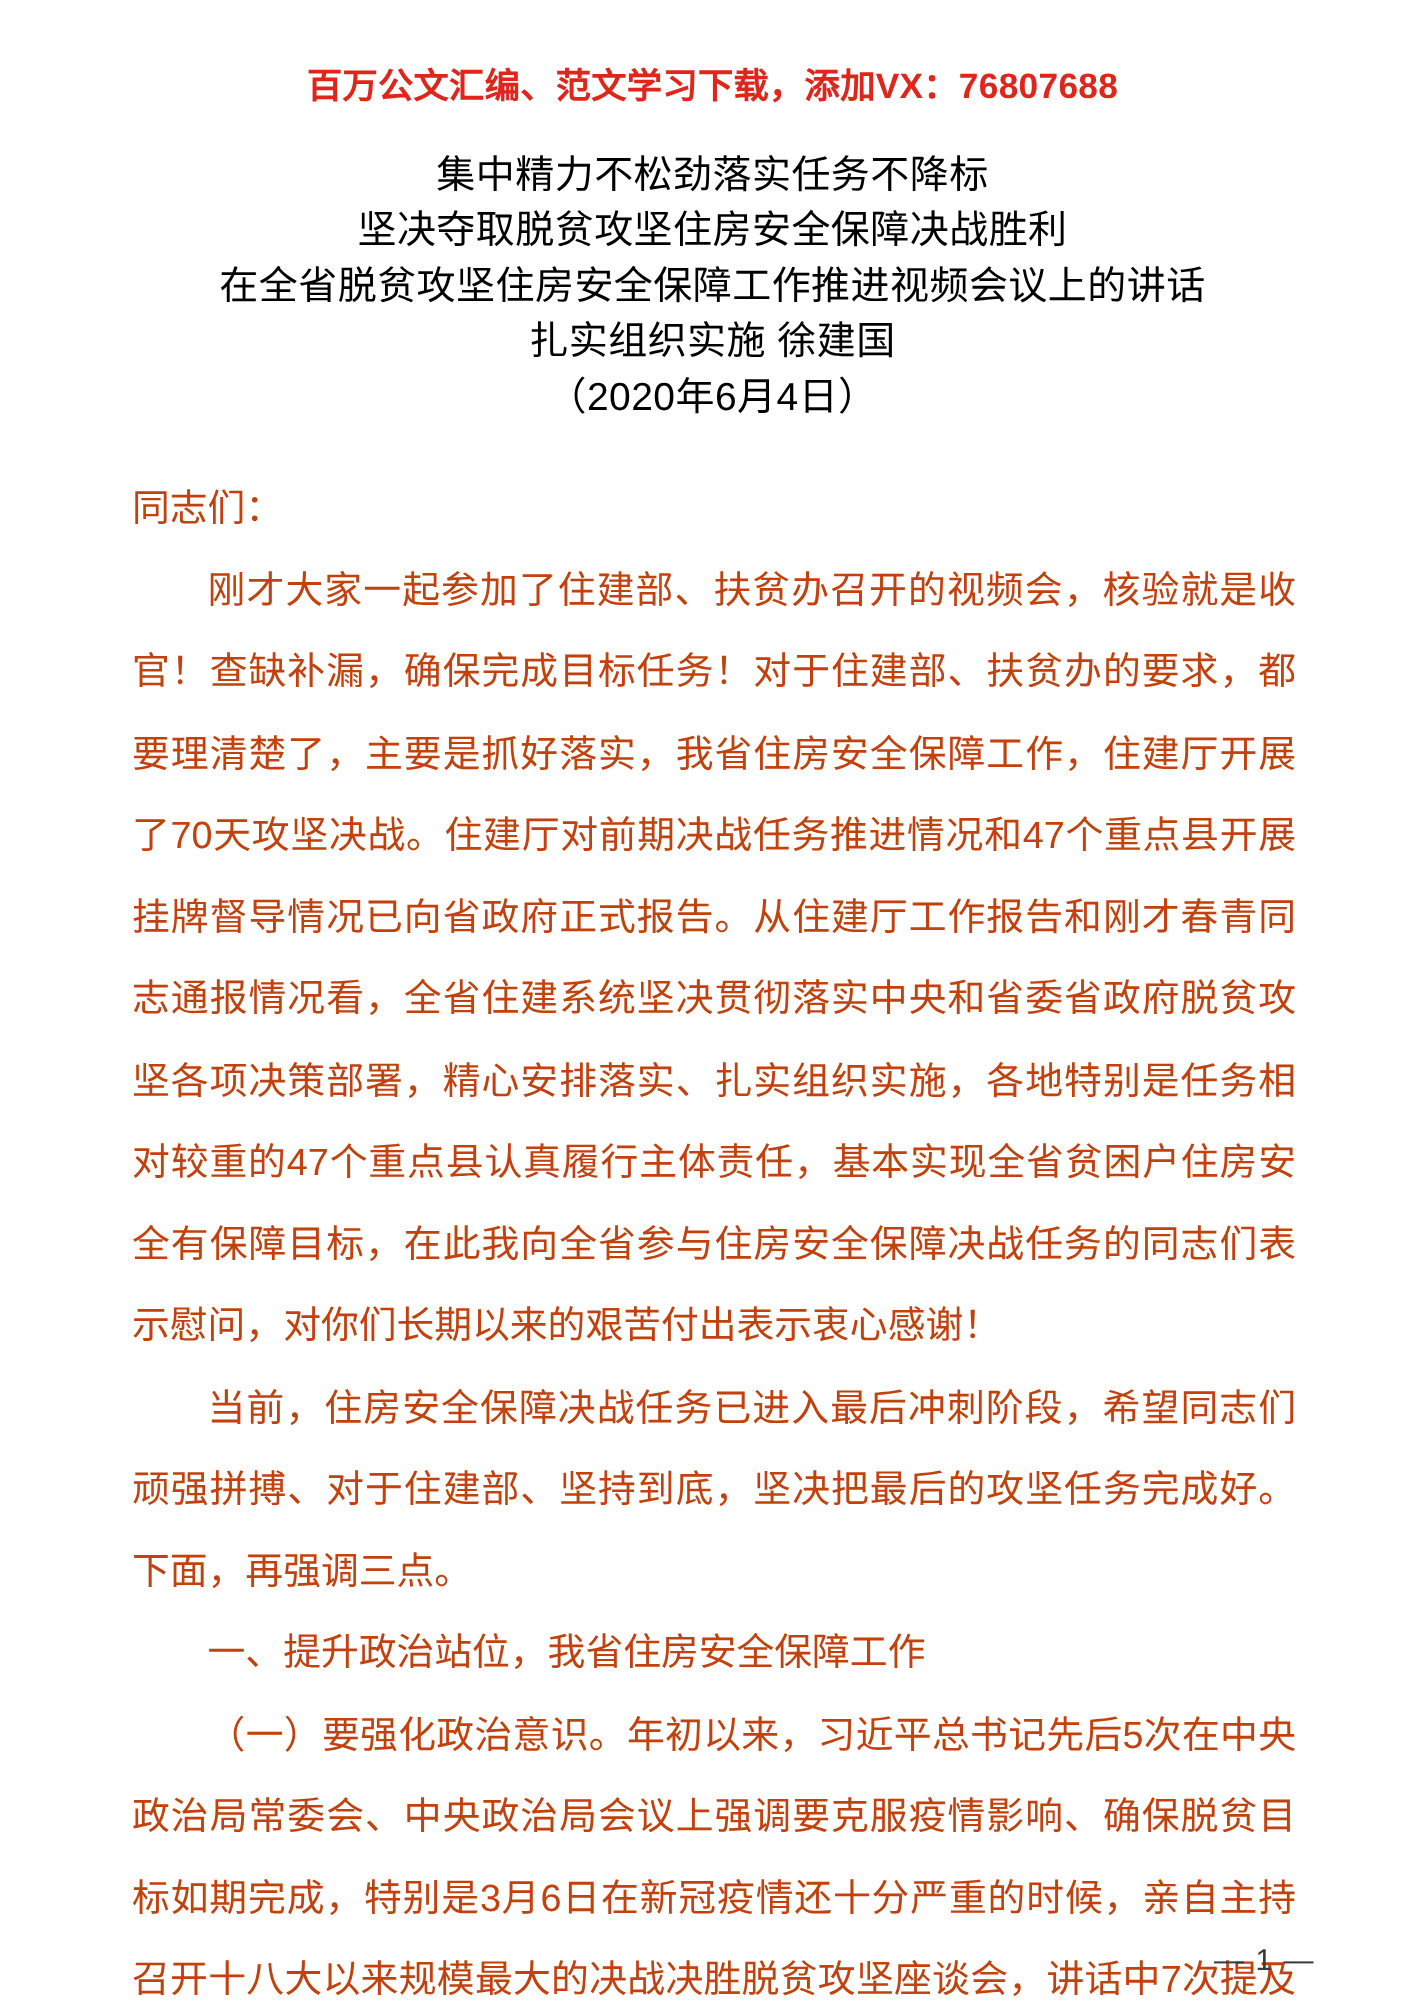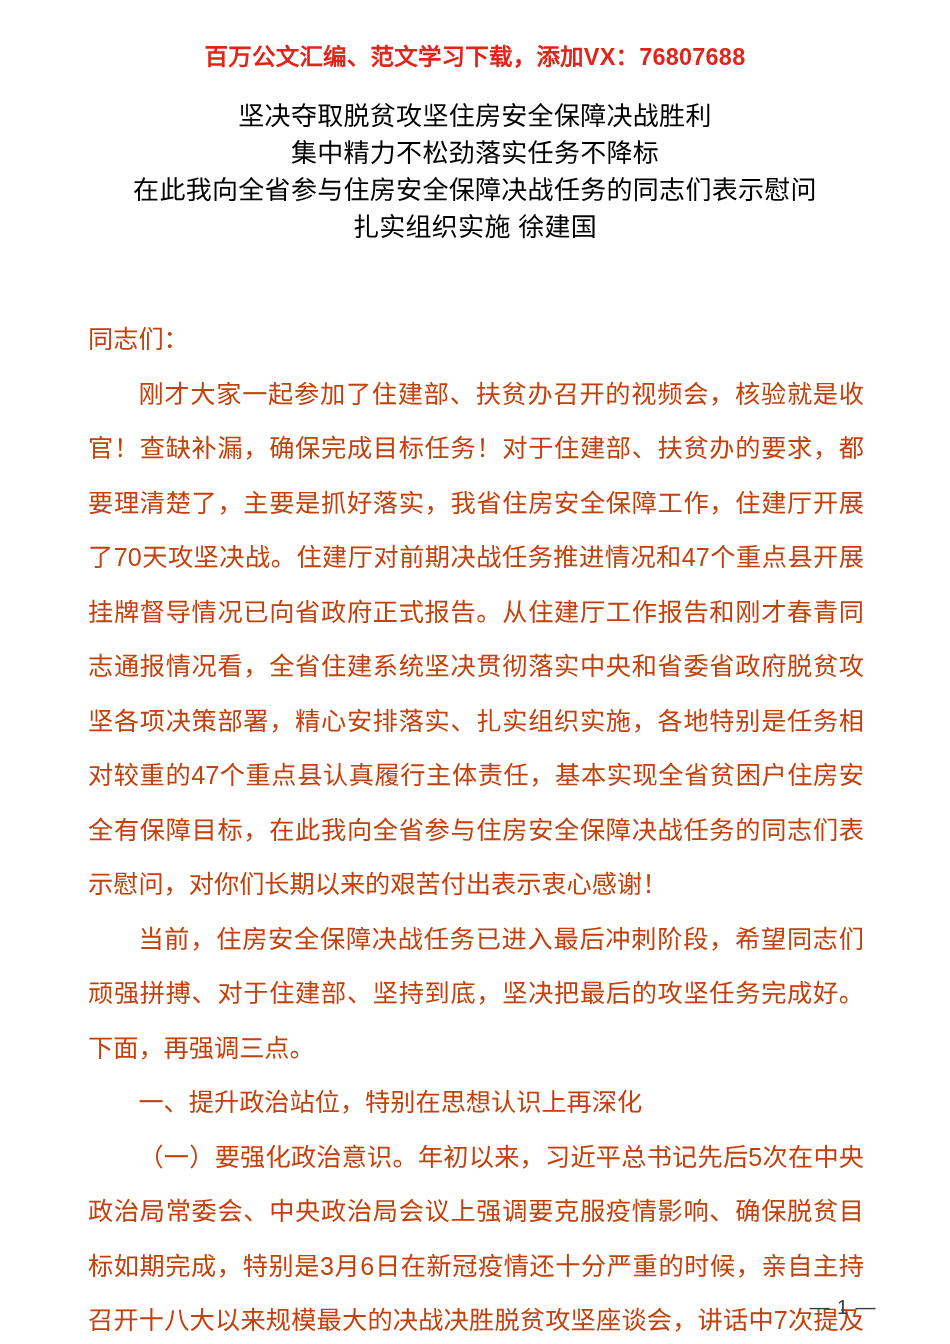--- a/index.html
+++ b/index.html
@@ -97,35 +97,36 @@
   }
 </style>
 </head>
 <body>
 
 <div class="page">
 
   <div class="promo-header">百万公文汇编、范文学习下载，添加VX：76807688</div>
 
   <div class="title-block">
+    <div class="title-line">集中精力不松劲落实任务不降标</div>
     <div class="title-line">坚决夺取脱贫攻坚住房安全保障决战胜利</div>
-    <div class="title-line">集中精力不松劲落实任务不降标</div>
-    <div class="title-line">在此我向全省参与住房安全保障决战任务的同志们表示慰问</div>
+    <div class="title-line">在全省脱贫攻坚住房安全保障工作推进视频会议上的讲话</div>
     <div class="title-line">扎实组织实施  徐建国</div>
+    <div class="title-line">（2020年6月4日）</div>
   </div>
 
   <div class="body-block">
 
     <p class="para">同志们：</p>
 
     <p class="para indent">刚才大家一起参加了住建部、扶贫办召开的视频会，核验就是收官！查缺补漏，确保完成目标任务！对于住建部、扶贫办的要求，都要理清楚了，主要是抓好落实，我省住房安全保障工作，住建厅开展了70天攻坚决战。住建厅对前期决战任务推进情况和47个重点县开展挂牌督导情况已向省政府正式报告。从住建厅工作报告和刚才春青同志通报情况看，全省住建系统坚决贯彻落实中央和省委省政府脱贫攻坚各项决策部署，精心安排落实、扎实组织实施，各地特别是任务相对较重的47个重点县认真履行主体责任，基本实现全省贫困户住房安全有保障目标，在此我向全省参与住房安全保障决战任务的同志们表示慰问，对你们长期以来的艰苦付出表示衷心感谢！</p>
 
     <p class="para indent">当前，住房安全保障决战任务已进入最后冲刺阶段，希望同志们顽强拼搏、对于住建部、坚持到底，坚决把最后的攻坚任务完成好。下面，再强调三点。</p>
 
-    <p class="para heading">一、提升政治站位，特别在思想认识上再深化</p>
+    <p class="para heading">一、提升政治站位，我省住房安全保障工作</p>
 
     <p class="para indent"><span class="bold-run">（一）要强化政治意识。</span><span>年初以来，习近平总书记先后5次在中央政治局常委会、中央政治局会议上强调要克服疫情影响、确保脱贫目标如期完成，特别是3月6日在新冠疫情还十分严重的时候，亲自主持召开十八大以来规模最大的决战决胜脱贫攻坚座谈会，讲话中7次提及住房安全和“三保障”等问题，明确指出“三保障”问题基本解决，但稳定住、巩固好还不是一件容易的事情，一些农村危房改造质量不高，要巩固“两不愁三保障”成果，防止反弹，并要求住房和饮水安全保障扫尾工作上半年必须完成。庆伟书记在我省决战决胜脱贫攻坚座谈会上指出“行百里者半九十”，要认清全省打赢脱贫攻坚战所面临的形势，全面梳理收官之年重点任务，进一步落实落细各项措施，确保脱贫攻坚决战决胜。全省住建系统党员干部、特别是各级领导干部要始终与党中央保持高度一致，增强“四个意识”、做到“两个维护”。“四个意识”和</span></p>
 
   </div>
 
   <div class="page-footer">
     <span class="footer-inner">— 1 —</span>
   </div>
 
 </div>

